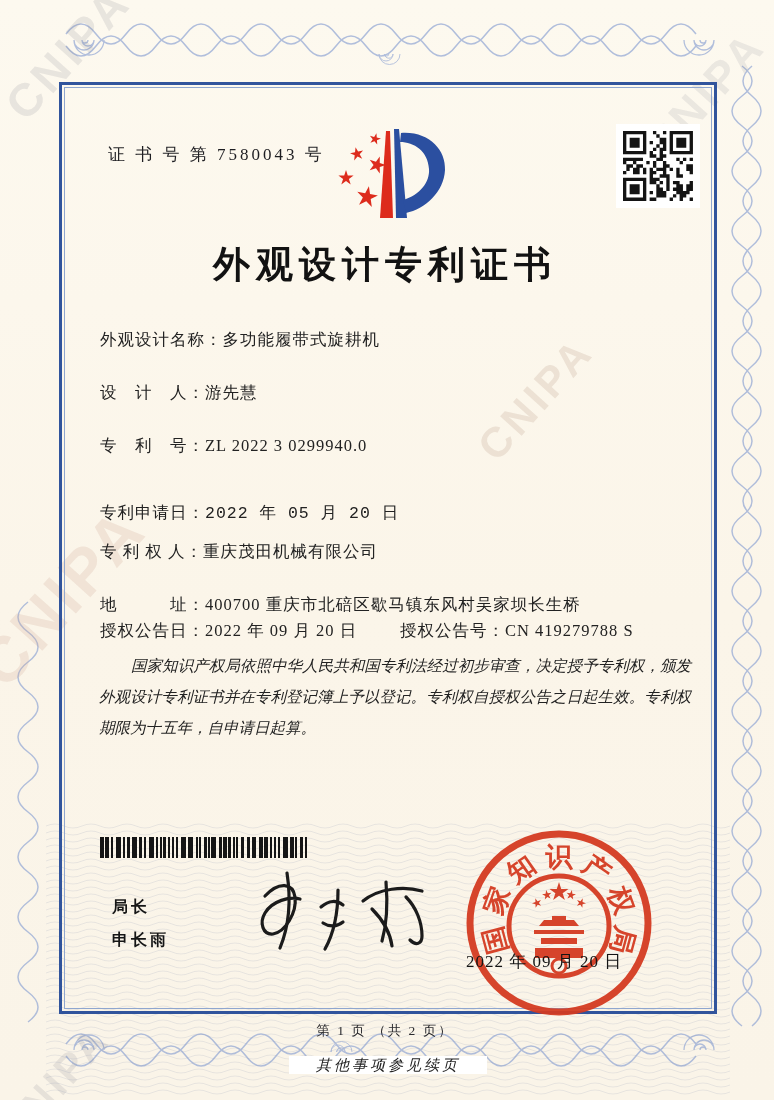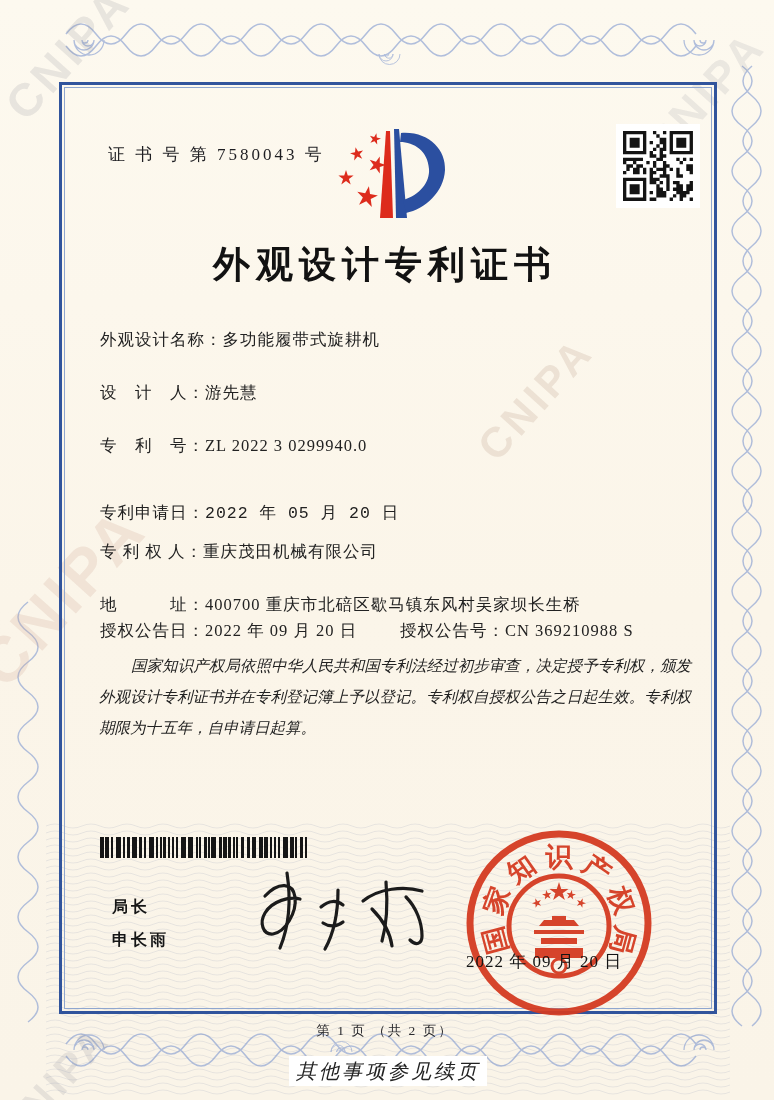--- a/index.html
+++ b/index.html
@@ -48,22 +48,22 @@
   .seal{position:absolute;left:462px;top:826px;width:194px;height:194px;opacity:.94;}
   .seal *{fill:#d43a20;}
   .seal .ring{fill:none;stroke:#d43a20;stroke-width:7;}
   .seal .wreath{fill:none;stroke:#d43a20;stroke-width:5;}
   .seal .gear{fill:none;stroke:#d43a20;stroke-width:3;}
   .seal-ch{font-size:27px;font-weight:700;text-anchor:middle;font-family:"Liberation Serif","DejaVu Serif",serif;}
   .seal-date{position:absolute;left:466px;top:950px;width:190px;font-size:17px;color:#141414;
     letter-spacing:1px;white-space:nowrap;z-index:5;}
   .footer-page{position:absolute;left:59px;top:1022px;width:652px;text-align:center;
     font-size:13.5px;letter-spacing:2px;color:#2a2a2e;}
-  .continuation{position:absolute;left:289px;top:1056px;width:198px;height:30px;background:#ffffff;
-    display:flex;align-items:center;justify-content:center;font-size:20px;font-style:italic;
+  .continuation{position:absolute;left:289px;top:1056px;width:198px;height:18px;background:#ffffff;
+    display:flex;align-items:center;justify-content:center;font-size:15px;font-style:italic;
     letter-spacing:3px;color:#222;}
 </style>
 </head>
 <body>
 
 <div class="page">
 
   <svg id="ornaments" class="layer" viewBox="0 0 774 1100">
     <defs>
       <path id="spiral" d="M0,0 a15,15 0 1,1 -30,0 a10,10 0 1,0 20,0 a6,6 0 1,1 -12,0 a3,3 0 1,0 6,0"></path>
@@ -179,21 +179,21 @@
       <span>专利申请日：</span><span>2022 年 05 月 20 日</span>
     </div>
     <div class="field f4">
       <span>专 利 权 人：</span><span>重庆茂田机械有限公司</span>
     </div>
     <div class="field f5">
       <span>地　　　址：</span><span>400700  重庆市北碚区歇马镇东风村吴家坝长生桥</span>
     </div>
     <div class="field grant">
       <span><span>授权公告日：</span><span>2022 年 09 月 20 日</span></span>
-      <span class="pair2"><span>授权公告号：</span><span>CN 369210988 S</span></span>
+      <span class="pair2"><span>授权公告号：</span><span>CN 419279788 S</span></span>
     </div>
   </div>
 
   <div class="paras">
     <p>国家知识产权局依照中华人民共和国专利法经过初步审查，决定授予专利权，颁发外观设计专利证书并在专利登记簿上予以登记。专利权自授权公告之日起生效。专利权期限为十五年，自申请日起算。</p>
   </div>
 
   <svg class="barcode" viewBox="0 0 210 21">
     <path id="bars" fill="#151515" d="M0,0h4v21h-4zM5,0h4v21h-4zM11,0h2v21h-2zM16,0h5v21h-5zM23,0h2v21h-2zM27,0h3v21h-3zM32,0h5v21h-5zM39,0h3v21h-3zM44,0h2v21h-2zM49,0h5v21h-5zM56,0h2v21h-2zM60,0h2v21h-2zM63,0h3v21h-3zM68,0h2v21h-2zM72,0h2v21h-2zM76,0h2v21h-2zM81,0h5v21h-5zM88,0h5v21h-5zM96,0h2v21h-2zM99,0h2v21h-2zM104,0h3v21h-3zM108,0h2v21h-2zM111,0h5v21h-5zM119,0h3v21h-3zM123,0h4v21h-4zM128,0h3v21h-3zM133,0h2v21h-2zM136,0h2v21h-2zM141,0h3v21h-3zM147,0h3v21h-3zM152,0h4v21h-4zM159,0h4v21h-4zM164,0h4v21h-4zM170,0h2v21h-2zM174,0h2v21h-2zM178,0h2v21h-2zM183,0h5v21h-5zM190,0h4v21h-4zM195,0h2v21h-2zM200,0h3v21h-3zM205,0h2v21h-2z"></path>
   </svg>

